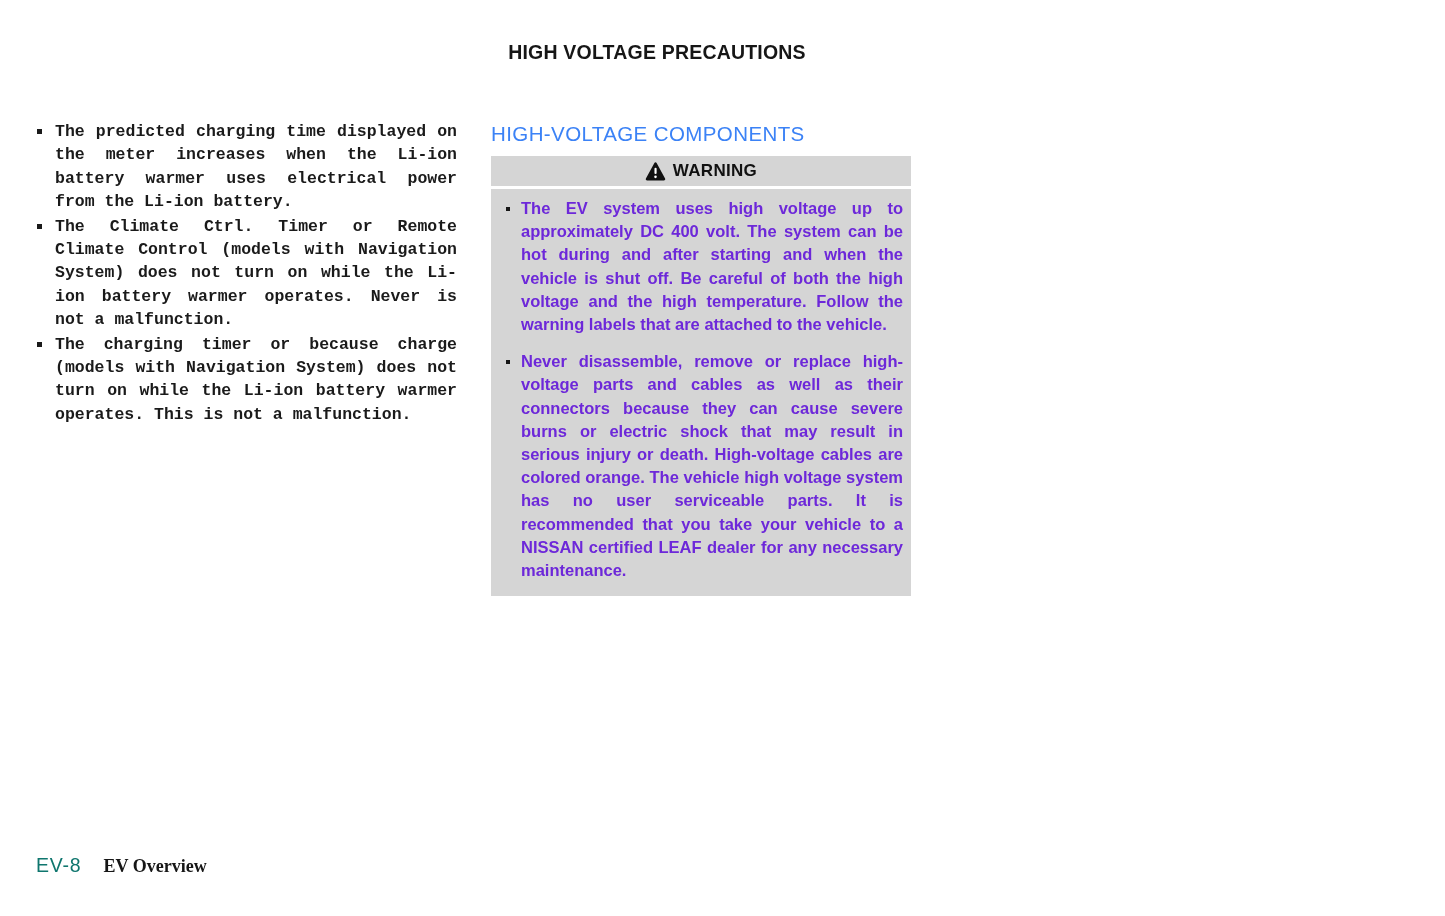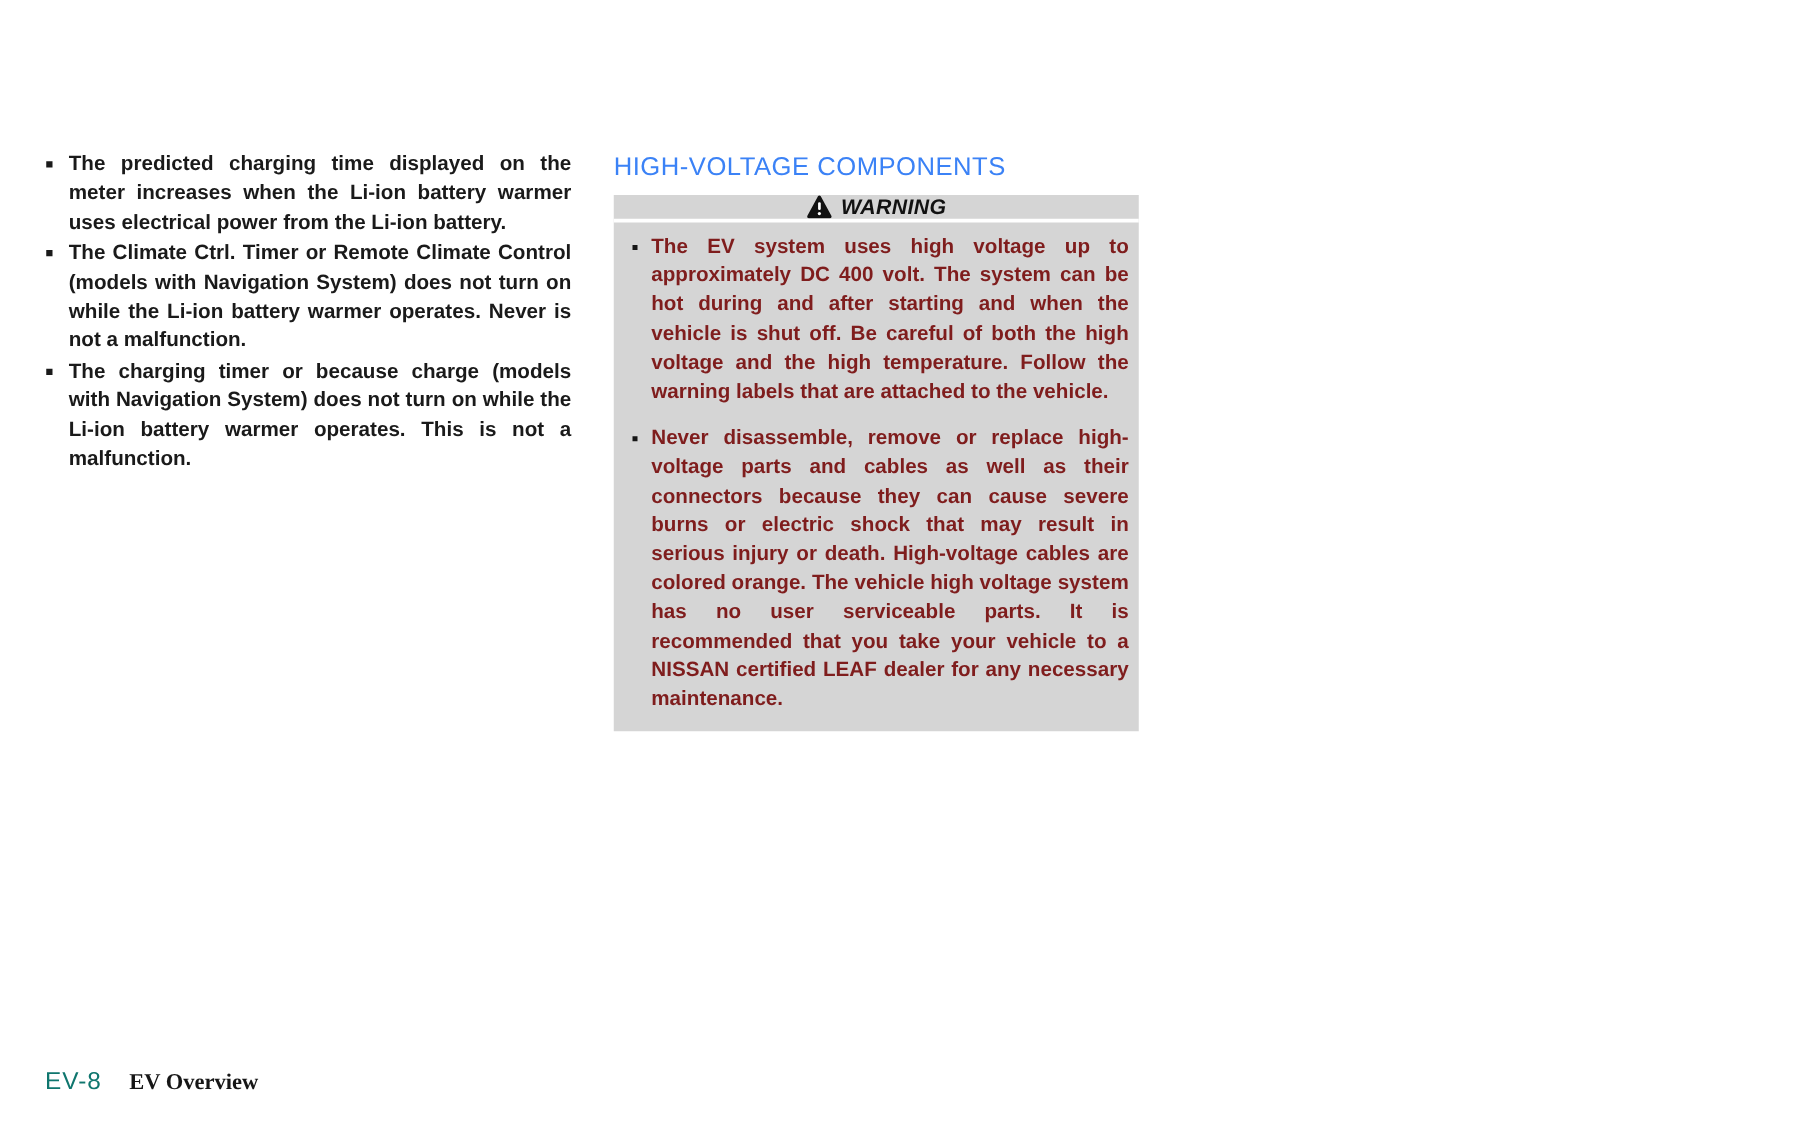--- a/index.html
+++ b/index.html
@@ -24,21 +24,21 @@
     letter-spacing: 0.2px;
     color: #161616;
   }
   .columns {
     position: absolute;
     top: 120px;
     left: 36px;
     display: flex;
     align-items: flex-start;
   }
-  .col-left { width: 421px; }
+  .col-left { width: 421px; font-family: Liberation Mono, monospace; }
   .col-right { width: 420px; margin-left: 34px; }
 
   .bullet-list { list-style: none; }
   .bullet-item {
     position: relative;
     padding-left: 19px;
     font-weight: bold;
     font-size: 16.5px;
     line-height: 23.4px;
     text-align: justify;
@@ -59,44 +59,43 @@
     font-weight: normal;
     letter-spacing: 0.4px;
     color: #3b82f6;
     margin-top: 2px;
     margin-bottom: 10px;
     white-space: nowrap;
   }
 
   .warning-box { background: #d5d5d5; }
   .warning-header {
-    height: 22px;
+    height: 33px;
     display: flex;
     align-items: center;
     justify-content: center;
     gap: 7px;
     border-bottom: 3px solid #ffffff;
-    font-style: italic;
   }
   .warning-icon { display: inline-flex; align-items: center; }
   .warning-label {
     font-weight: bold;
     font-size: 17px;
     letter-spacing: 0.3px;
     color: #111111;
   }
   .warning-body { padding: 8px 8px 14px 8px; }
   .warning-bullet {
     position: relative;
     padding-left: 22px;
     font-weight: bold;
     font-size: 16.5px;
     line-height: 23.2px;
     text-align: justify;
-    color: #7f1d1d;
+    color: #6d28d9;
   }
   .warning-bullet + .warning-bullet { margin-top: 14px; }
   .warning-bullet .marker {
     position: absolute;
     left: 7px;
     top: 10px;
     width: 4px;
     height: 4px;
     background: #161616;
   }
@@ -120,20 +119,21 @@
     margin-left: 22px;
     color: #161616;
     font-family: Liberation Serif, serif;
   }
 </style>
 </head>
 <body>
 
 <div class="page">
 
+  <h1 class="title">HIGH VOLTAGE PRECAUTIONS</h1>
 
   <div class="columns">
 
     <div class="col-left">
       <ul class="bullet-list">
         <li class="bullet-item">
           <span class="marker"></span>
           <span>The predicted charging time displayed on the meter increases when the Li-ion battery warmer uses electrical power from the Li-ion battery.</span>
         </li>
         <li class="bullet-item">

